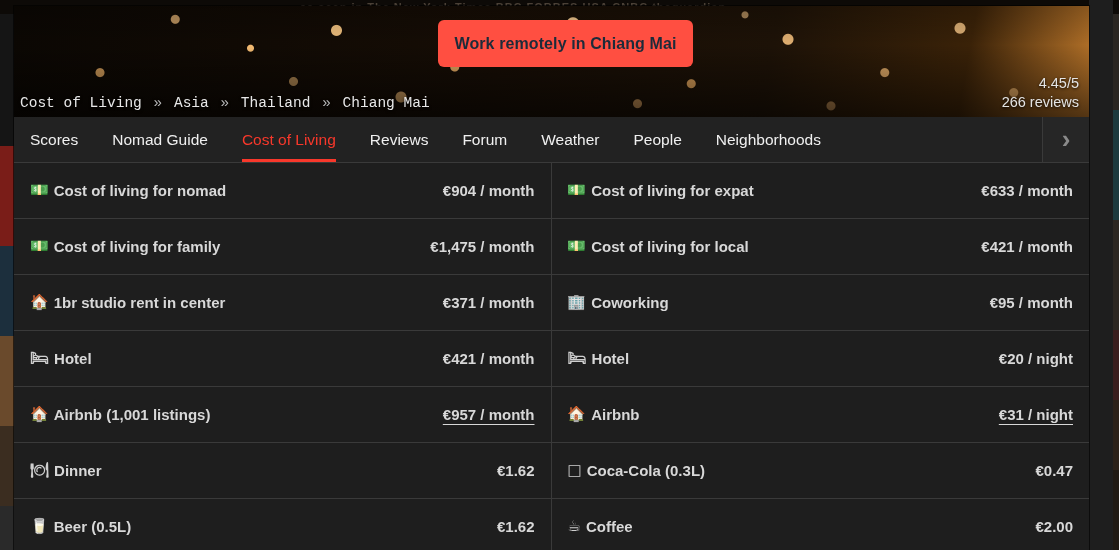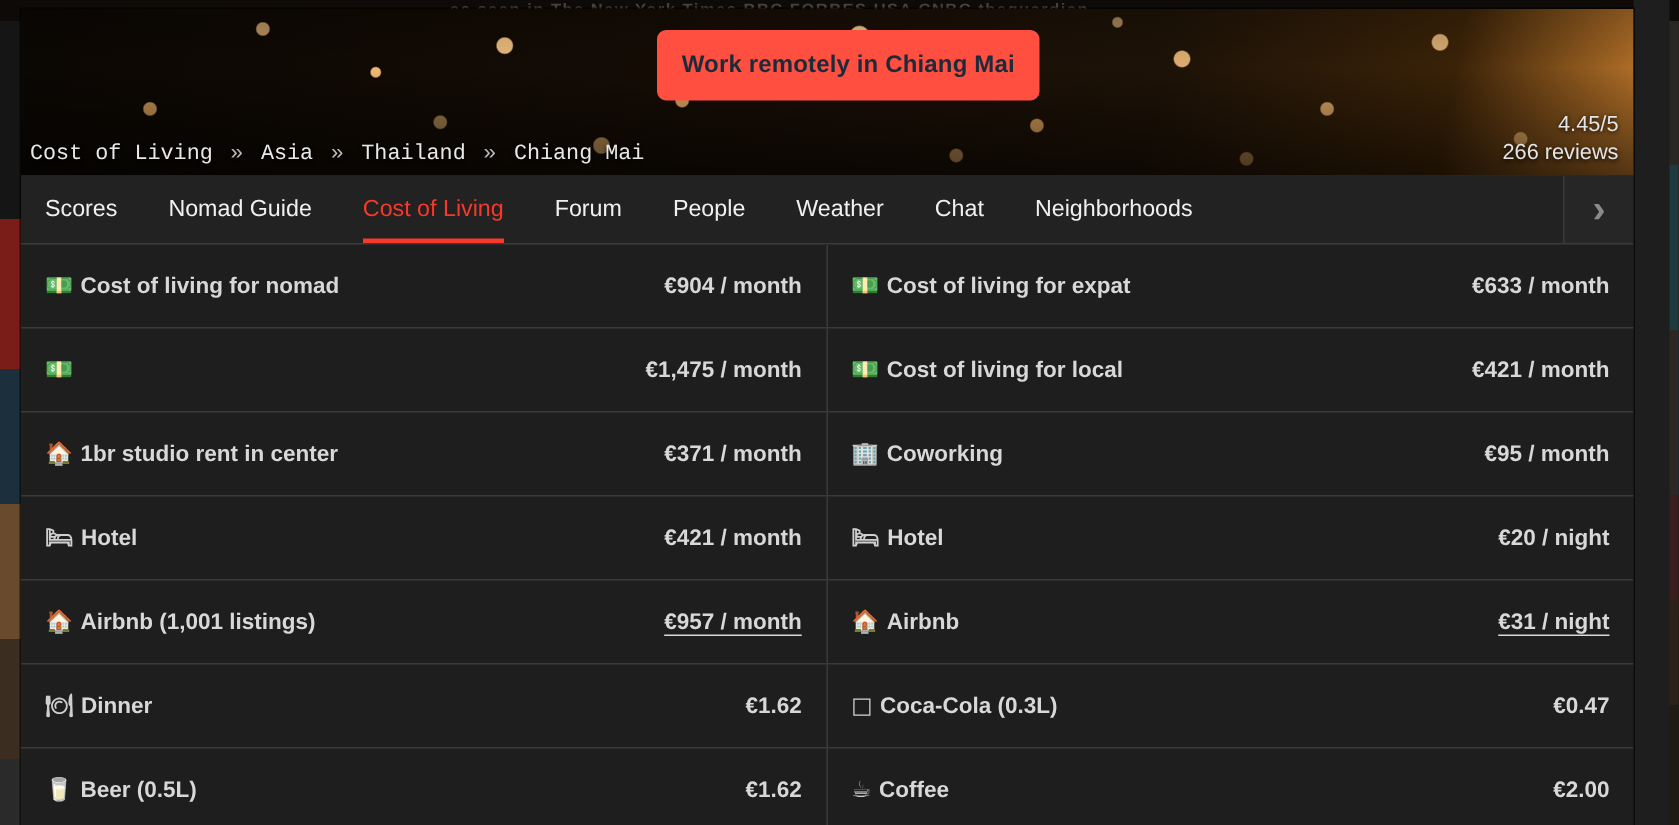--- a/index.html
+++ b/index.html
@@ -274,24 +274,24 @@
       <span class="score">4.45/5</span>
       <span class="reviews">266 reviews</span>
     </div>
   </div>
 
   <div id="tabs">
     <div id="tabs-list" style="display:flex;align-items:center;height:45px">
         <div class="tab">Scores</div>
         <div class="tab">Nomad Guide</div>
         <div class="tab active">Cost of Living</div>
+        <div class="tab">Reviews</div>
         <div class="tab">Forum</div>
+        <div class="tab">Weather</div>
         <div class="tab">People</div>
-        <div class="tab">Weather</div>
-        <div class="tab">Chat</div>
         <div class="tab">Neighborhoods</div>
       </div>
     <div id="tabs-next">›</div>
   </div>
 
   <div id="cost-table">
       <div class="cost-row col-left">
         <div class="cost-label">
           <span class="cost-icon">💵</span>
           <span>Cost of living for nomad</span>
@@ -301,20 +301,21 @@
       <div class="cost-row col-right">
         <div class="cost-label">
           <span class="cost-icon">💵</span>
           <span>Cost of living for expat</span>
         </div>
         <div class="cost-value">€633 / month</div>
       </div>
       <div class="cost-row col-left">
         <div class="cost-label">
           <span class="cost-icon">💵</span>
+          <span>Cost of living for family</span>
         </div>
         <div class="cost-value">€1,475 / month</div>
       </div>
       <div class="cost-row col-right">
         <div class="cost-label">
           <span class="cost-icon">💵</span>
           <span>Cost of living for local</span>
         </div>
         <div class="cost-value">€421 / month</div>
       </div>

